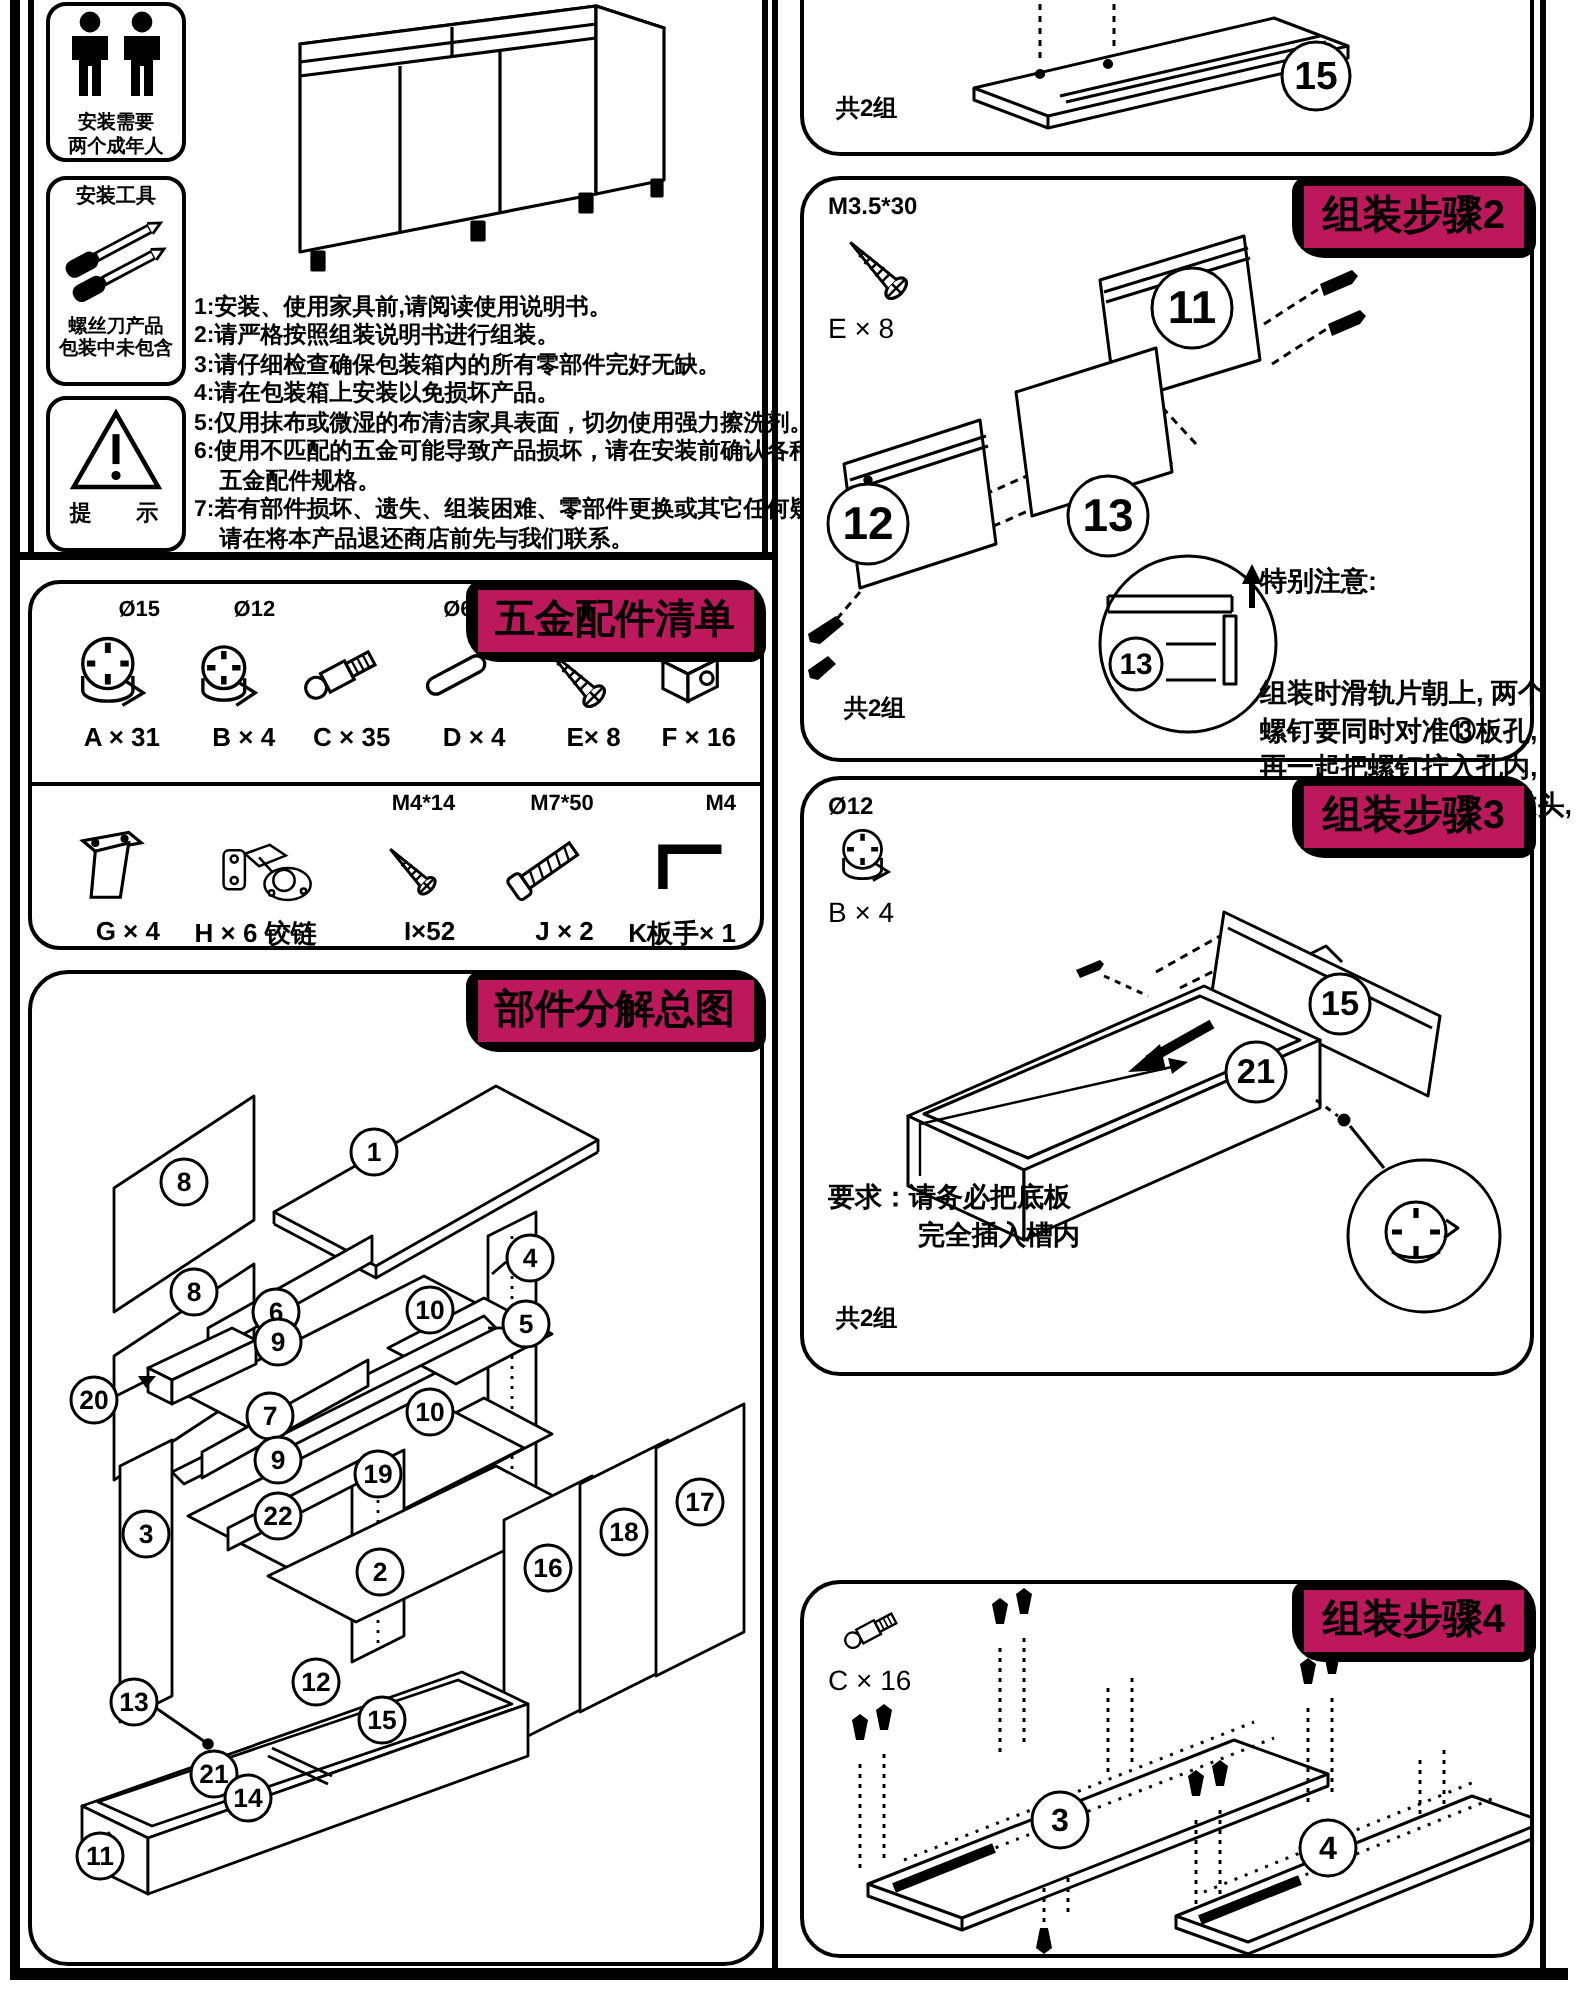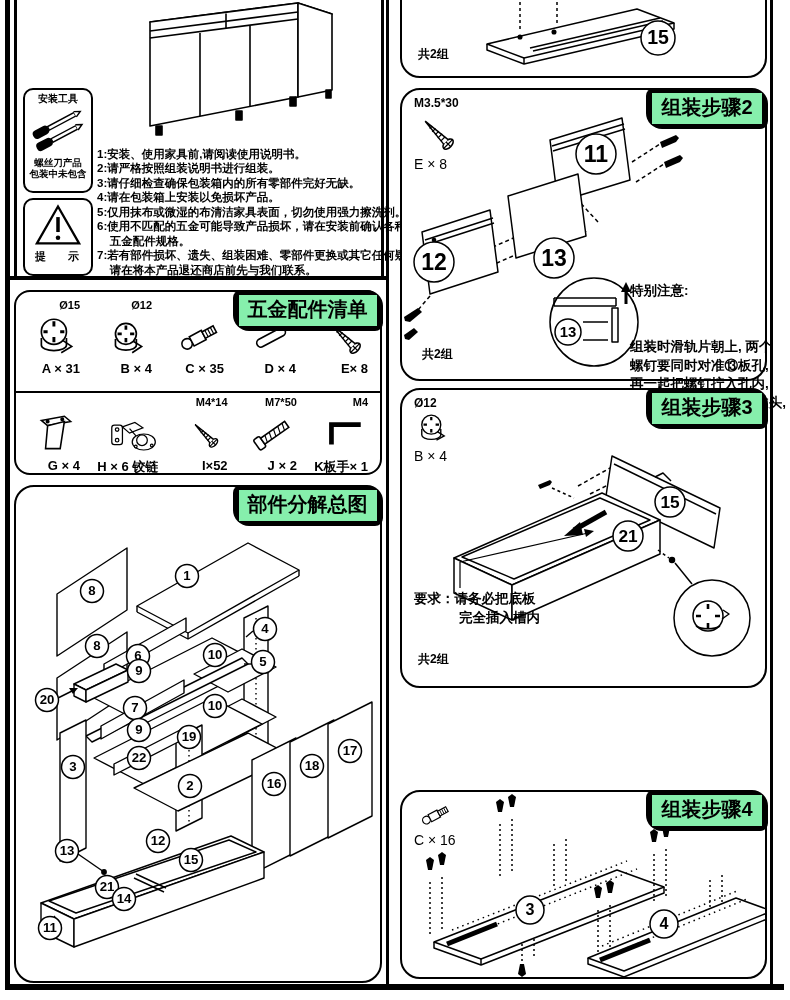--- a/index.html
+++ b/index.html
@@ -2,21 +2,21 @@
 <html><head>
 <meta charset="utf-8">
 <style>
   html,body{margin:0;padding:0;background:#fff}
   .page{position:relative;width:790px;height:1000px;background:#fff;overflow:hidden;
         font-family:"Liberation Sans","DejaVu Sans",sans-serif;color:#000}
   .bar{position:absolute;background:#000}
   .panel{position:absolute;background:#fff;border:2.5px solid #000;border-radius:20px}
   .tab{position:absolute;top:-2.5px;right:-2.5px;background:#000;padding:5px 6px;
        border-radius:8px 16px 8px 16px;z-index:5}
-  .tab-inner{background:#86efac;padding:1px 9px 3px;font-weight:bold;font-size:20px;white-space:nowrap}
+  .tab-inner{background:#be185d;padding:1px 9px 3px;font-weight:bold;font-size:20px;white-space:nowrap}
   .badge{position:absolute;border:2.2px solid #000;border-radius:10px;background:#fff;text-align:center}
   .badge .bt{font-weight:bold;font-size:9.5px;line-height:11.5px}
   .instructions{position:absolute;left:97px;top:147px;width:292px;font-size:11.5px;
                 font-weight:bold;line-height:14.45px;white-space:pre}
   .hw-row{position:absolute;left:12px;right:12px;display:flex;justify-content:space-between}
   .hw-item{display:flex;flex-direction:column;align-items:flex-end;min-width:52px}
   .hw-spec{height:15px;font-size:11px;font-weight:bold;white-space:nowrap}
   .hw-icon{width:48px;height:46px}
   .hw-icon svg{width:100%;height:100%}
   .hw-label{font-size:13px;font-weight:bold;margin-top:1px;white-space:nowrap}
@@ -38,20 +38,32 @@
 
   <div class="bar" style="left:5px;top:0;width:5px;height:988px"></div>
   <div class="bar" style="left:5px;top:984px;width:779px;height:6px"></div>
   <div class="bar" style="left:770px;top:0;width:3px;height:988px"></div>
   <div class="bar" style="left:386px;top:0;width:3px;height:986px"></div>
 
   <div class="bar" style="left:14px;top:0;width:2.5px;height:277px"></div>
   <div class="bar" style="left:381px;top:0;width:2.5px;height:277px"></div>
   <div class="bar" style="left:10px;top:276px;width:377px;height:3.5px"></div>
 
+  <div class="badge" style="left:23px;top:1px;width:66px;height:76px">
+    <svg width="54" height="46" viewBox="0 0 54 46" style="margin-top:2px">
+      <g fill="#000">
+        <circle cx="14" cy="6" r="5.2"></circle>
+        <path d="M5,13 h18 v12 h-3.5 v18 h-4.5 v-15 h-2 v15 h-4.5 v-18 H5 z"></path>
+        <circle cx="40" cy="6" r="5.2"></circle>
+        <path d="M31,13 h18 v12 h-3.5 v18 h-4.5 v-15 h-2 v15 h-4.5 v-18 h-3.5 z"></path>
+      </g>
+    </svg>
+    <div class="bt">安装需要</div>
+    <div class="bt">两个成年人</div>
+  </div>
 
   <div class="badge" style="left:23px;top:198px;width:66px;height:74px">
     <svg width="50" height="44" viewBox="0 0 56 50" style="margin-top:3px">
       <polygon points="28,4 52,46 4,46" fill="none" stroke="#000" stroke-width="2.6"></polygon>
       <line x1="28" y1="16" x2="28" y2="33" stroke="#000" stroke-width="4"></line>
       <circle cx="28" cy="39.5" r="2.6" fill="#000"></circle>
     </svg>
     <div class="bt" style="font-size:11px;letter-spacing:2px;white-space:pre">提    示</div>
   </div>
 
@@ -144,20 +156,32 @@
           <div class="hw-spec">M3.5*30</div>
           <div class="hw-icon"><svg viewBox="0 0 44 44">
               <g stroke="#000" fill="#fff" transform="rotate(135 22 22)">
                 <ellipse cx="22" cy="7" rx="6" ry="3.5" stroke-width="1.5"></ellipse>
                 <path d="M22,3.5 v7 M16,7 h12" stroke-width="1.2" fill="none"></path>
                 <path d="M19,10 L22,38 L25,10" stroke-width="1.4"></path>
                 <path d="M19,14 h6 M19,18 h6 M19.5,22 h5 M20,26 h4.5 M20.5,30 h3.5" stroke-width="1.2" fill="none"></path>
               </g>
             </svg></div>
           <div class="hw-label">E× 8</div>
+        </div>
+        <div class="hw-item">
+          <div class="hw-spec"></div>
+          <div class="hw-icon"><svg viewBox="0 0 44 44">
+              <g fill="#fff" stroke="#000" stroke-width="1.5">
+                <polygon points="10,16 24,9 36,15 22,22"></polygon>
+                <polygon points="10,16 22,22 22,35 10,29"></polygon>
+                <polygon points="22,22 36,15 36,28 22,35"></polygon>
+                <circle cx="31" cy="24" r="3"></circle>
+              </g>
+            </svg></div>
+          <div class="hw-label">F × 16</div>
         </div>
       </div>
     <div class="hw-sep"></div>
     <div class="hw-row" style="top:104px">
         <div class="hw-item">
           <div class="hw-spec"></div>
           <div class="hw-icon"><svg viewBox="0 0 44 44">
               <g fill="#fff" stroke="#000" stroke-width="1.5">
                 <polygon points="8,9 30,5 36,10 14,14"></polygon>
                 <polygon points="14,14 30,10 26,36 12,36"></polygon>

